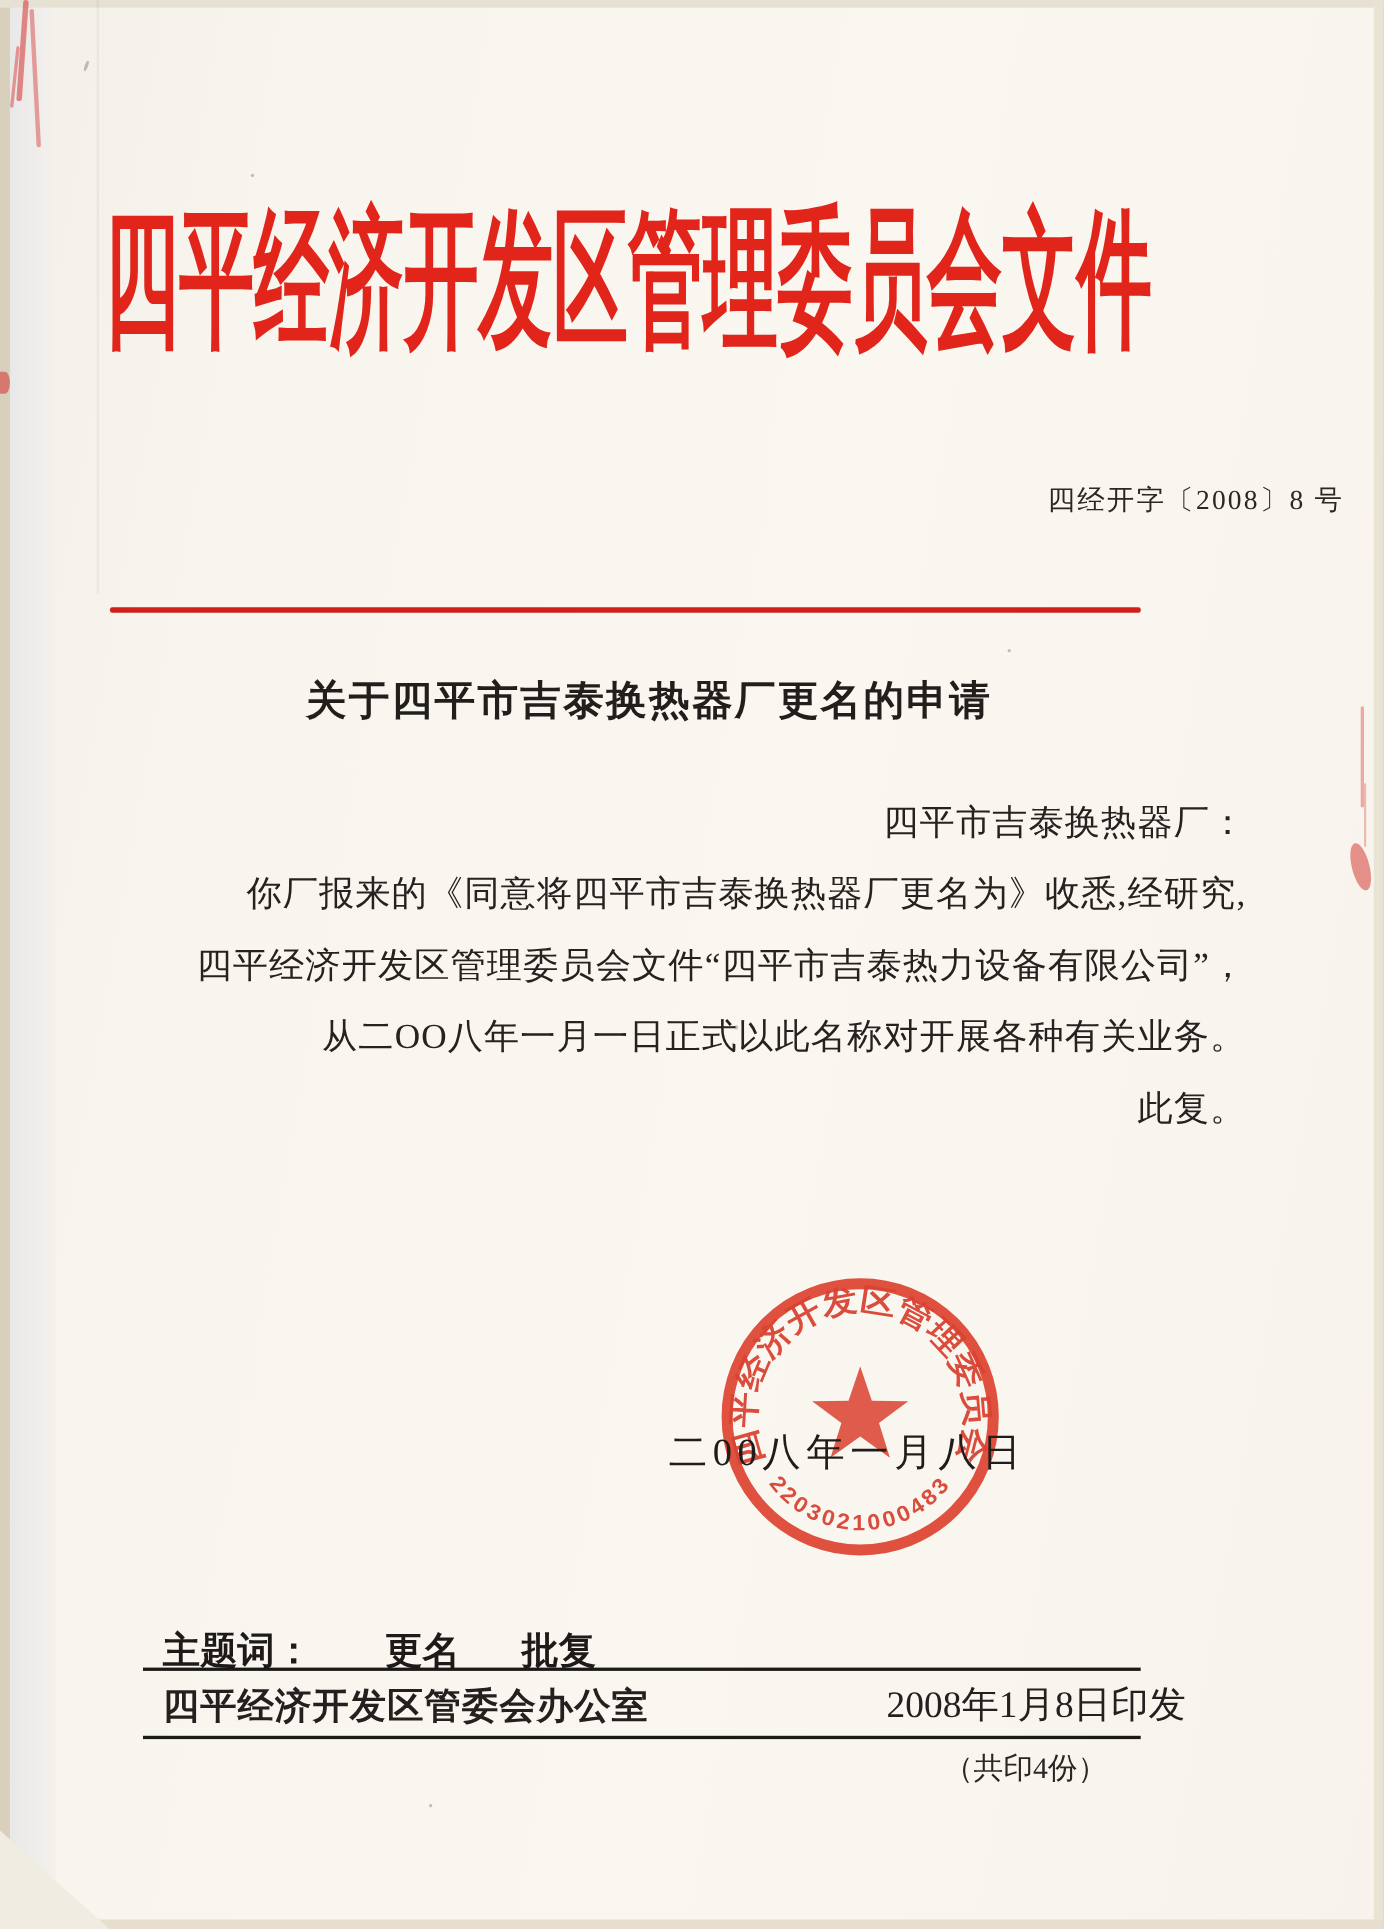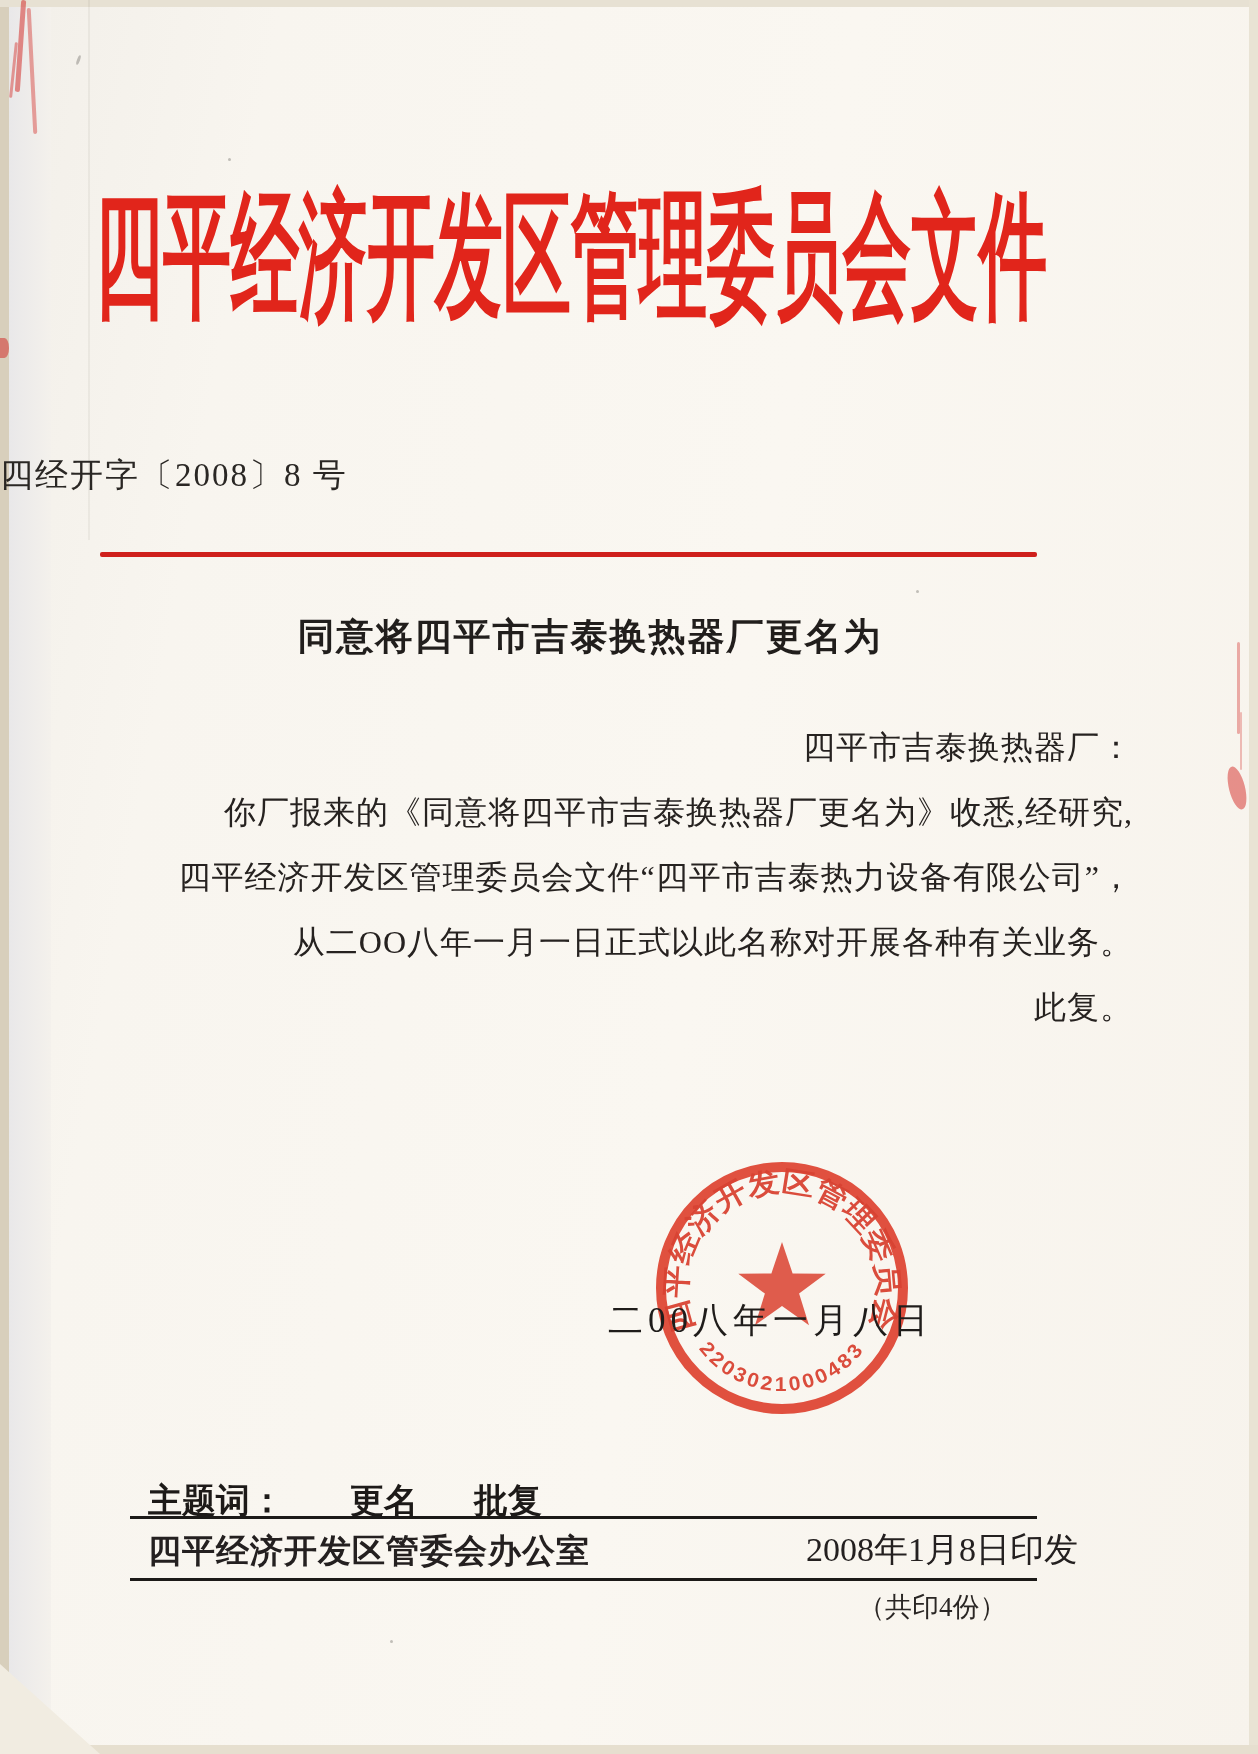--- a/index.html
+++ b/index.html
@@ -26,22 +26,22 @@
   .redmark{background:rgba(212,50,46,0.55);border-radius:2px;}
   
   .header-title{
     left:95px;top:186px;width:950px;height:140px;
     font-family:"Liberation Sans","DejaVu Sans",sans-serif;
     font-weight:900;font-size:68px;line-height:68px;
     color:#e1251b;white-space:nowrap;letter-spacing:0;
     transform:scaleY(2.02);transform-origin:top center;text-align:center;
   }
   .doc-number{
-    left:0;top:453px;width:1222px;text-align:left;
-    font-size:33px;letter-spacing:2px;color:#2a2724;
+    left:0;top:438px;width:1222px;text-align:right;
+    font-size:25px;letter-spacing:2px;color:#2a2724;
   }
   .red-rule{left:100px;top:552px;width:937px;height:5px;background:#cf201c;border-radius:2px;}
   .doc-title{
     left:0;top:612px;width:1180px;text-align:center;
     font-family:"Liberation Sans","DejaVu Sans",sans-serif;
     font-weight:700;font-size:37px;letter-spacing:2px;color:#211e1c;
   }
   
   .body-block{left:118px;top:715px;width:1015px;font-size:32px;color:#262220;}
   .body-line{height:65px;line-height:65px;white-space:nowrap;letter-spacing:1px;text-align:right;}
@@ -96,21 +96,21 @@
   <div class="abs speck" style="left:668px;top:932px;width:3px;height:4px;"></div>
   <div class="abs speck" style="left:916px;top:590px;width:3px;height:3px;"></div>
   <div class="abs speck" style="left:390px;top:1640px;width:3px;height:3px;"></div>
 
   <div class="abs header-title">四平经济开发区管理委员会文件</div>
 
   <div class="abs doc-number">四经开字〔2008〕8 号</div>
 
   <div class="abs red-rule"></div>
 
-  <div class="abs doc-title">同意将四平市吉泰换热器厂更名为</div>
+  <div class="abs doc-title">关于四平市吉泰换热器厂更名的申请</div>
 
   <div class="abs body-block">
     <div class="body-line">四平市吉泰换热器厂：</div>
     <div class="body-line indent">你厂报来的《同意将四平市吉泰换热器厂更名为》收悉,经研究,</div>
     <div class="body-line">四平经济开发区管理委员会文件“四平市吉泰热力设备有限公司”，</div>
     <div class="body-line">从二OO八年一月一日正式以此名称对开展各种有关业务。</div>
     <div class="body-line indent">此复。</div>
   </div>
 
   <div class="abs date-line">二00八年一月八日</div>

